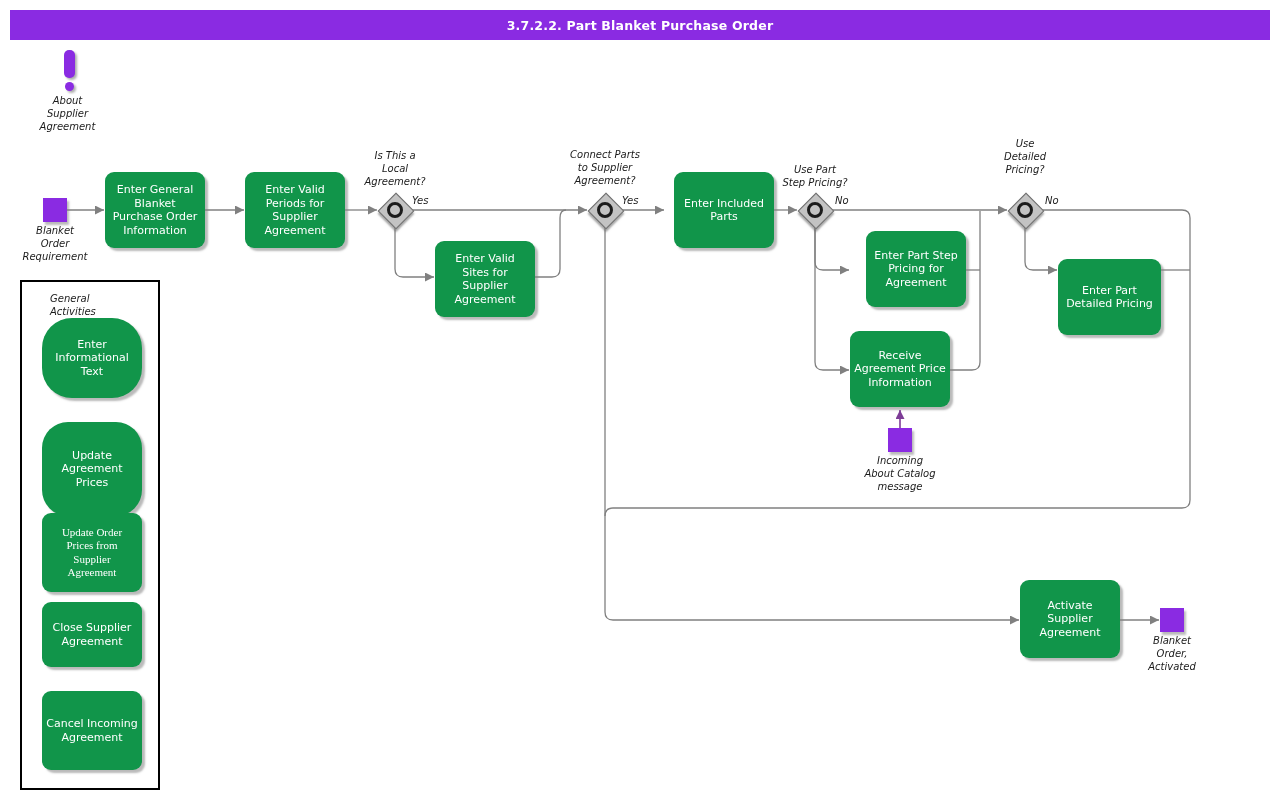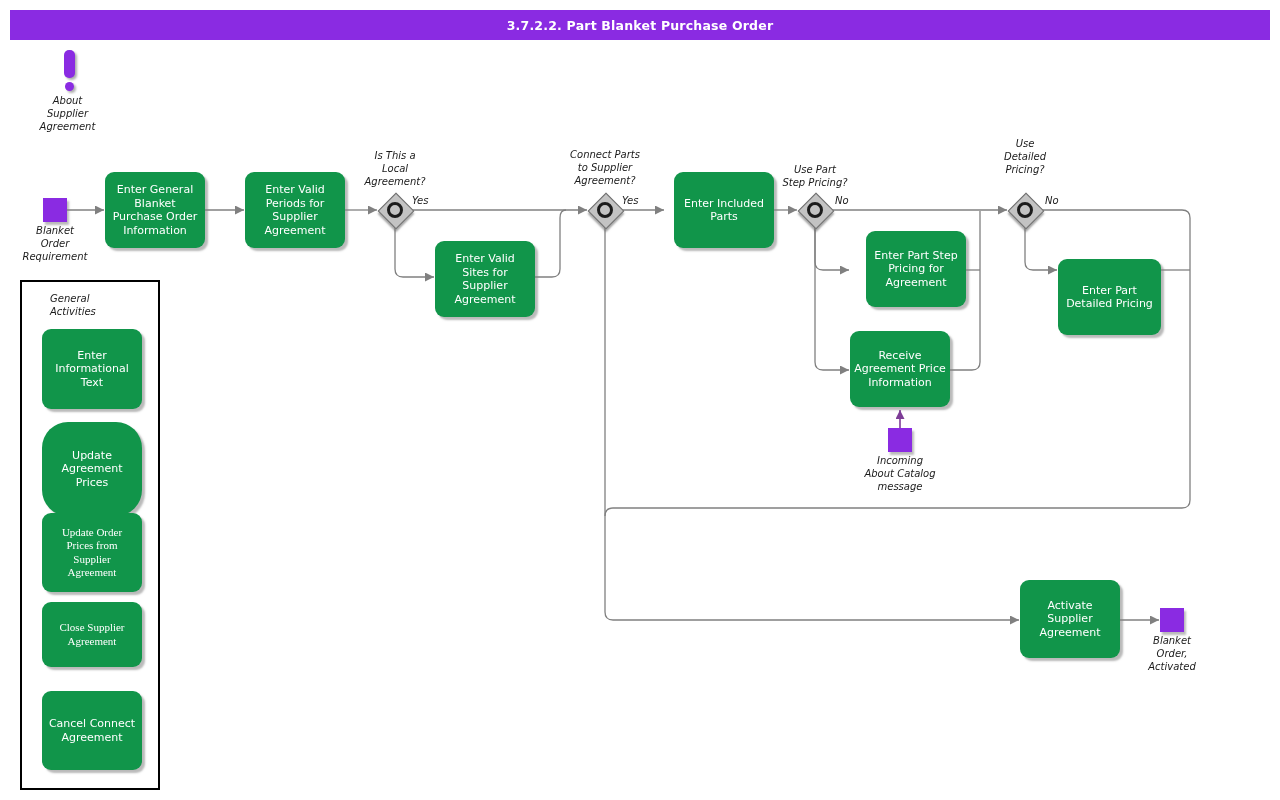--- a/index.html
+++ b/index.html
@@ -172,29 +172,29 @@
 message</div>
 
   <div class="event" style="left:1160px;top:608px;"></div>
   <div class="lbl" style="left:1128px;top:634px;width:88px;">Blanket
 Order,
 Activated</div>
 
   <div class="sidebar">
     <div class="lbl" style="left:28px;top:10px;width:80px;text-align:left;">General
 Activities</div>
-    <div class="task" style="left:20px;top:47px;width:100px;height:80px;">Enter
+    <div class="task" style="left:20px;top:36px;width:100px;height:80px;border-radius:30px;">Enter
 Informational
 Text</div>
     <div class="task" style="left:20px;top:140px;width:100px;height:94px;border-radius:26px;">Update
 Agreement
 Prices</div>
     <div class="task" style="left:20px;top:231px;width:100px;height:79px;font-family:Liberation Serif, serif;">Update Order
 Prices from
 Supplier
 Agreement</div>
-    <div class="task" style="left:20px;top:320px;width:100px;height:65px;font-family:Liberation Serif, serif;">Close Supplier
-Agreement</div>
-    <div class="task" style="left:20px;top:409px;width:100px;height:79px;">Cancel Connect
+    <div class="task" style="left:20px;top:320px;width:100px;height:65px;">Close Supplier
+Agreement</div>
+    <div class="task" style="left:20px;top:409px;width:100px;height:79px;">Cancel Incoming
 Agreement</div>
   </div>
 
 </div>
 
 </body></html>

